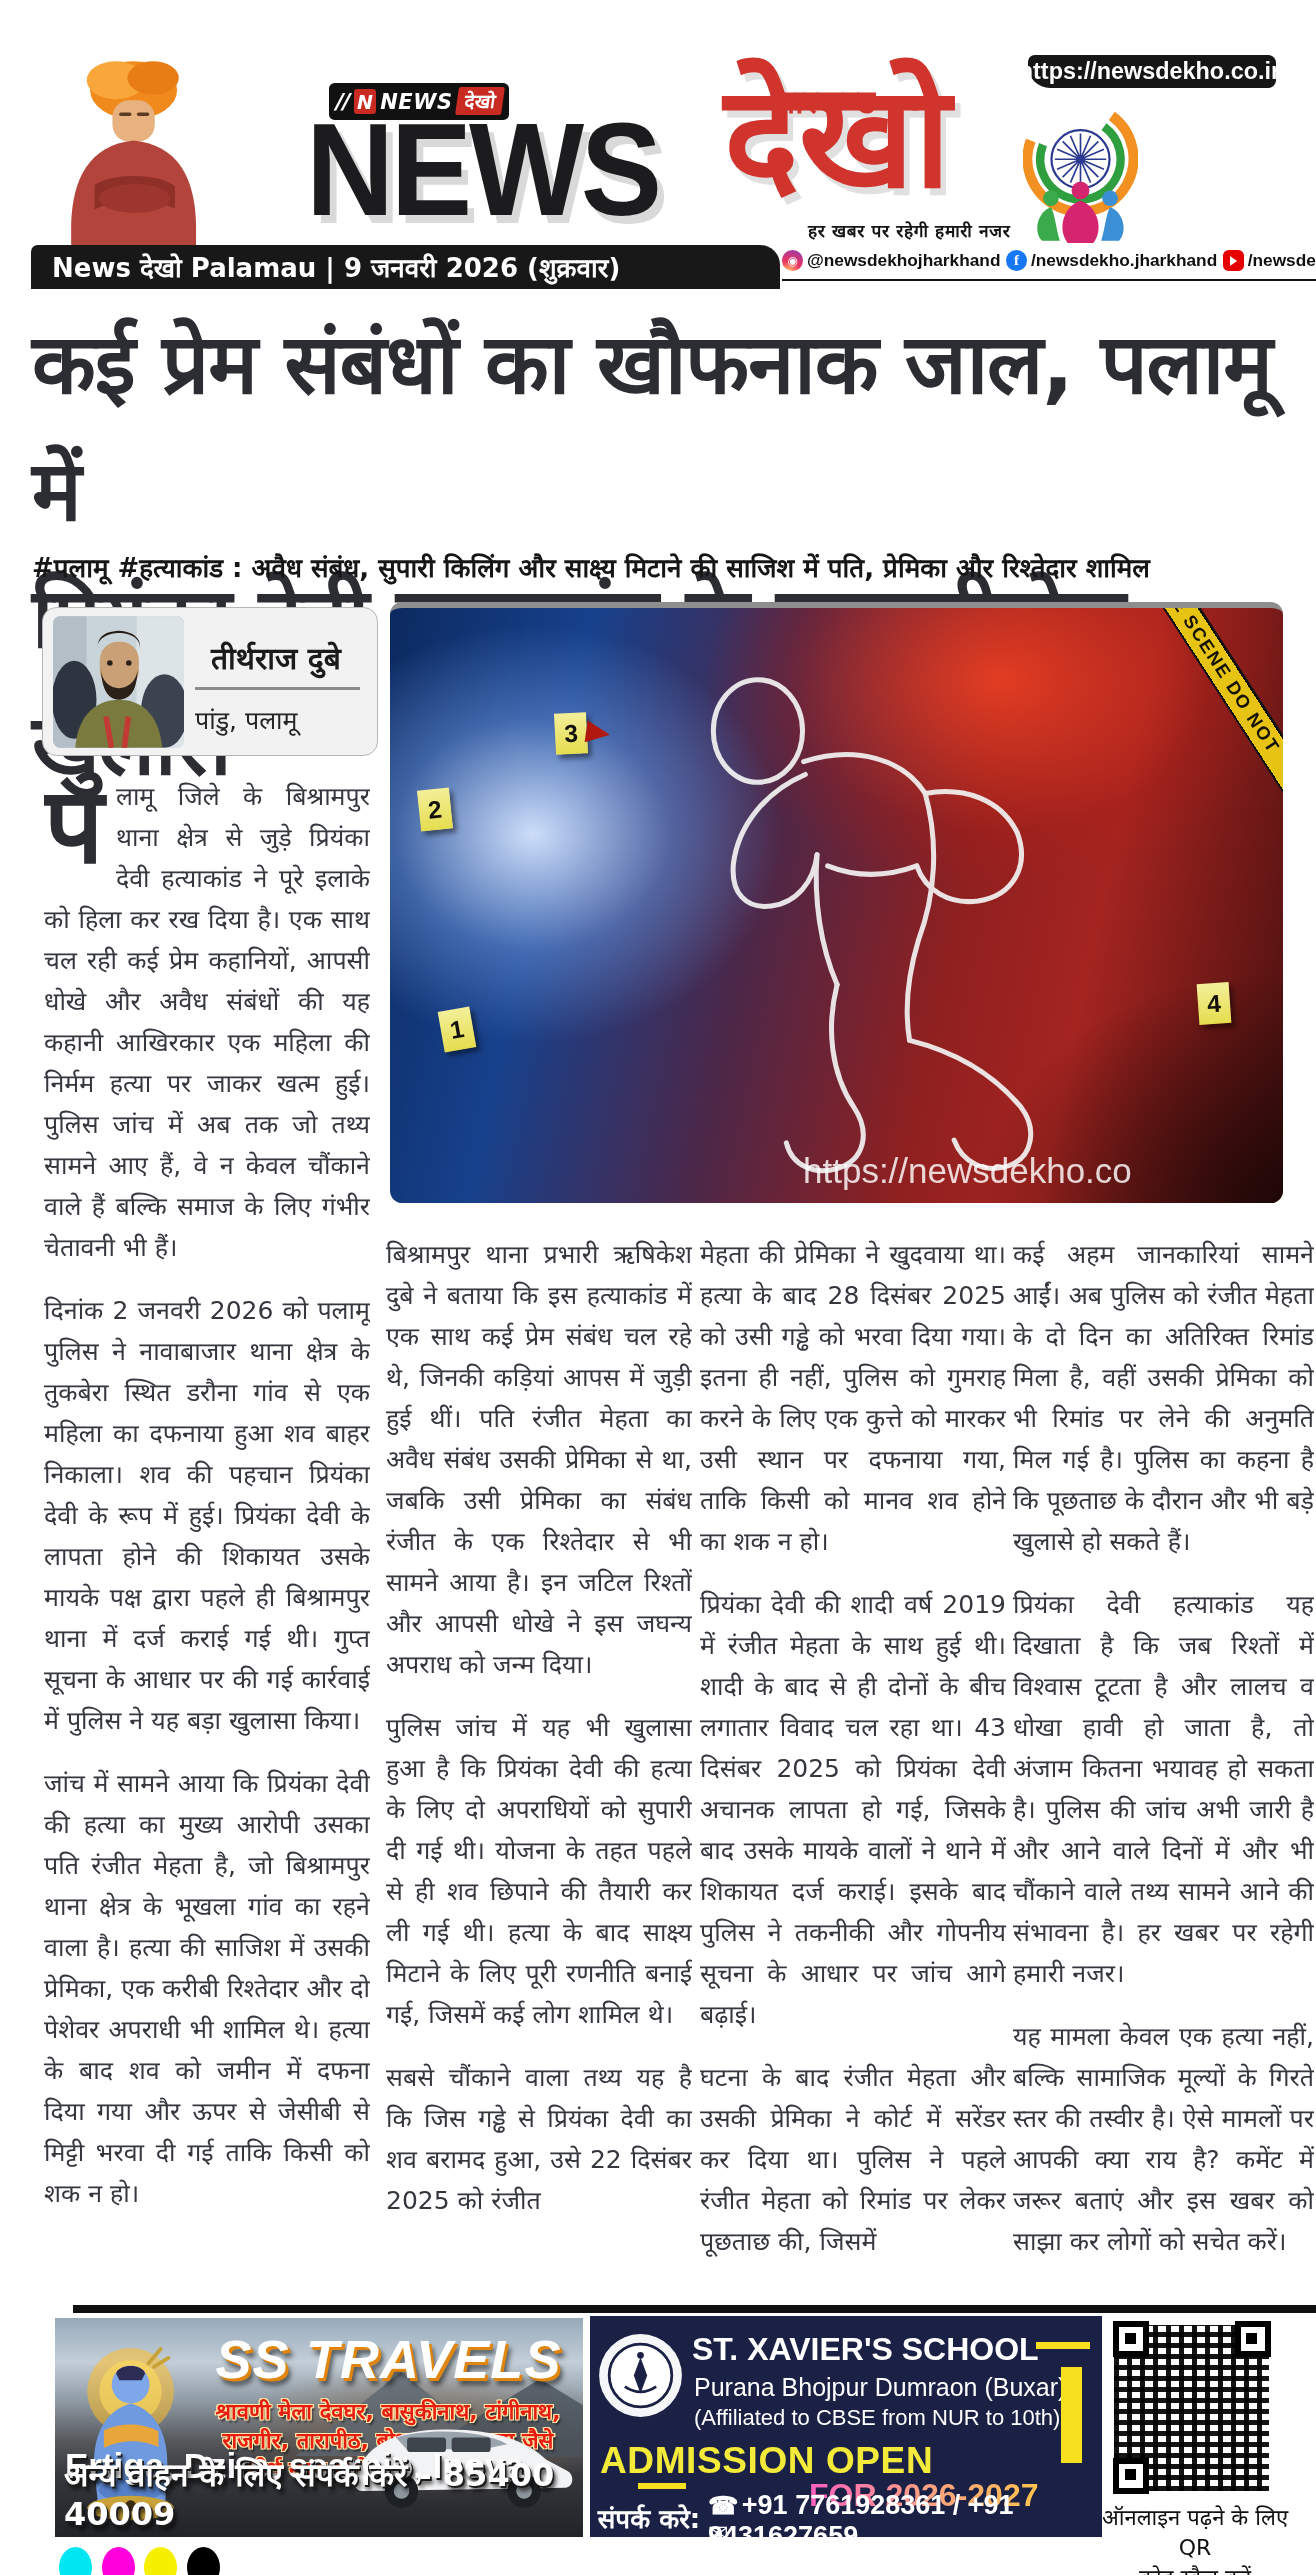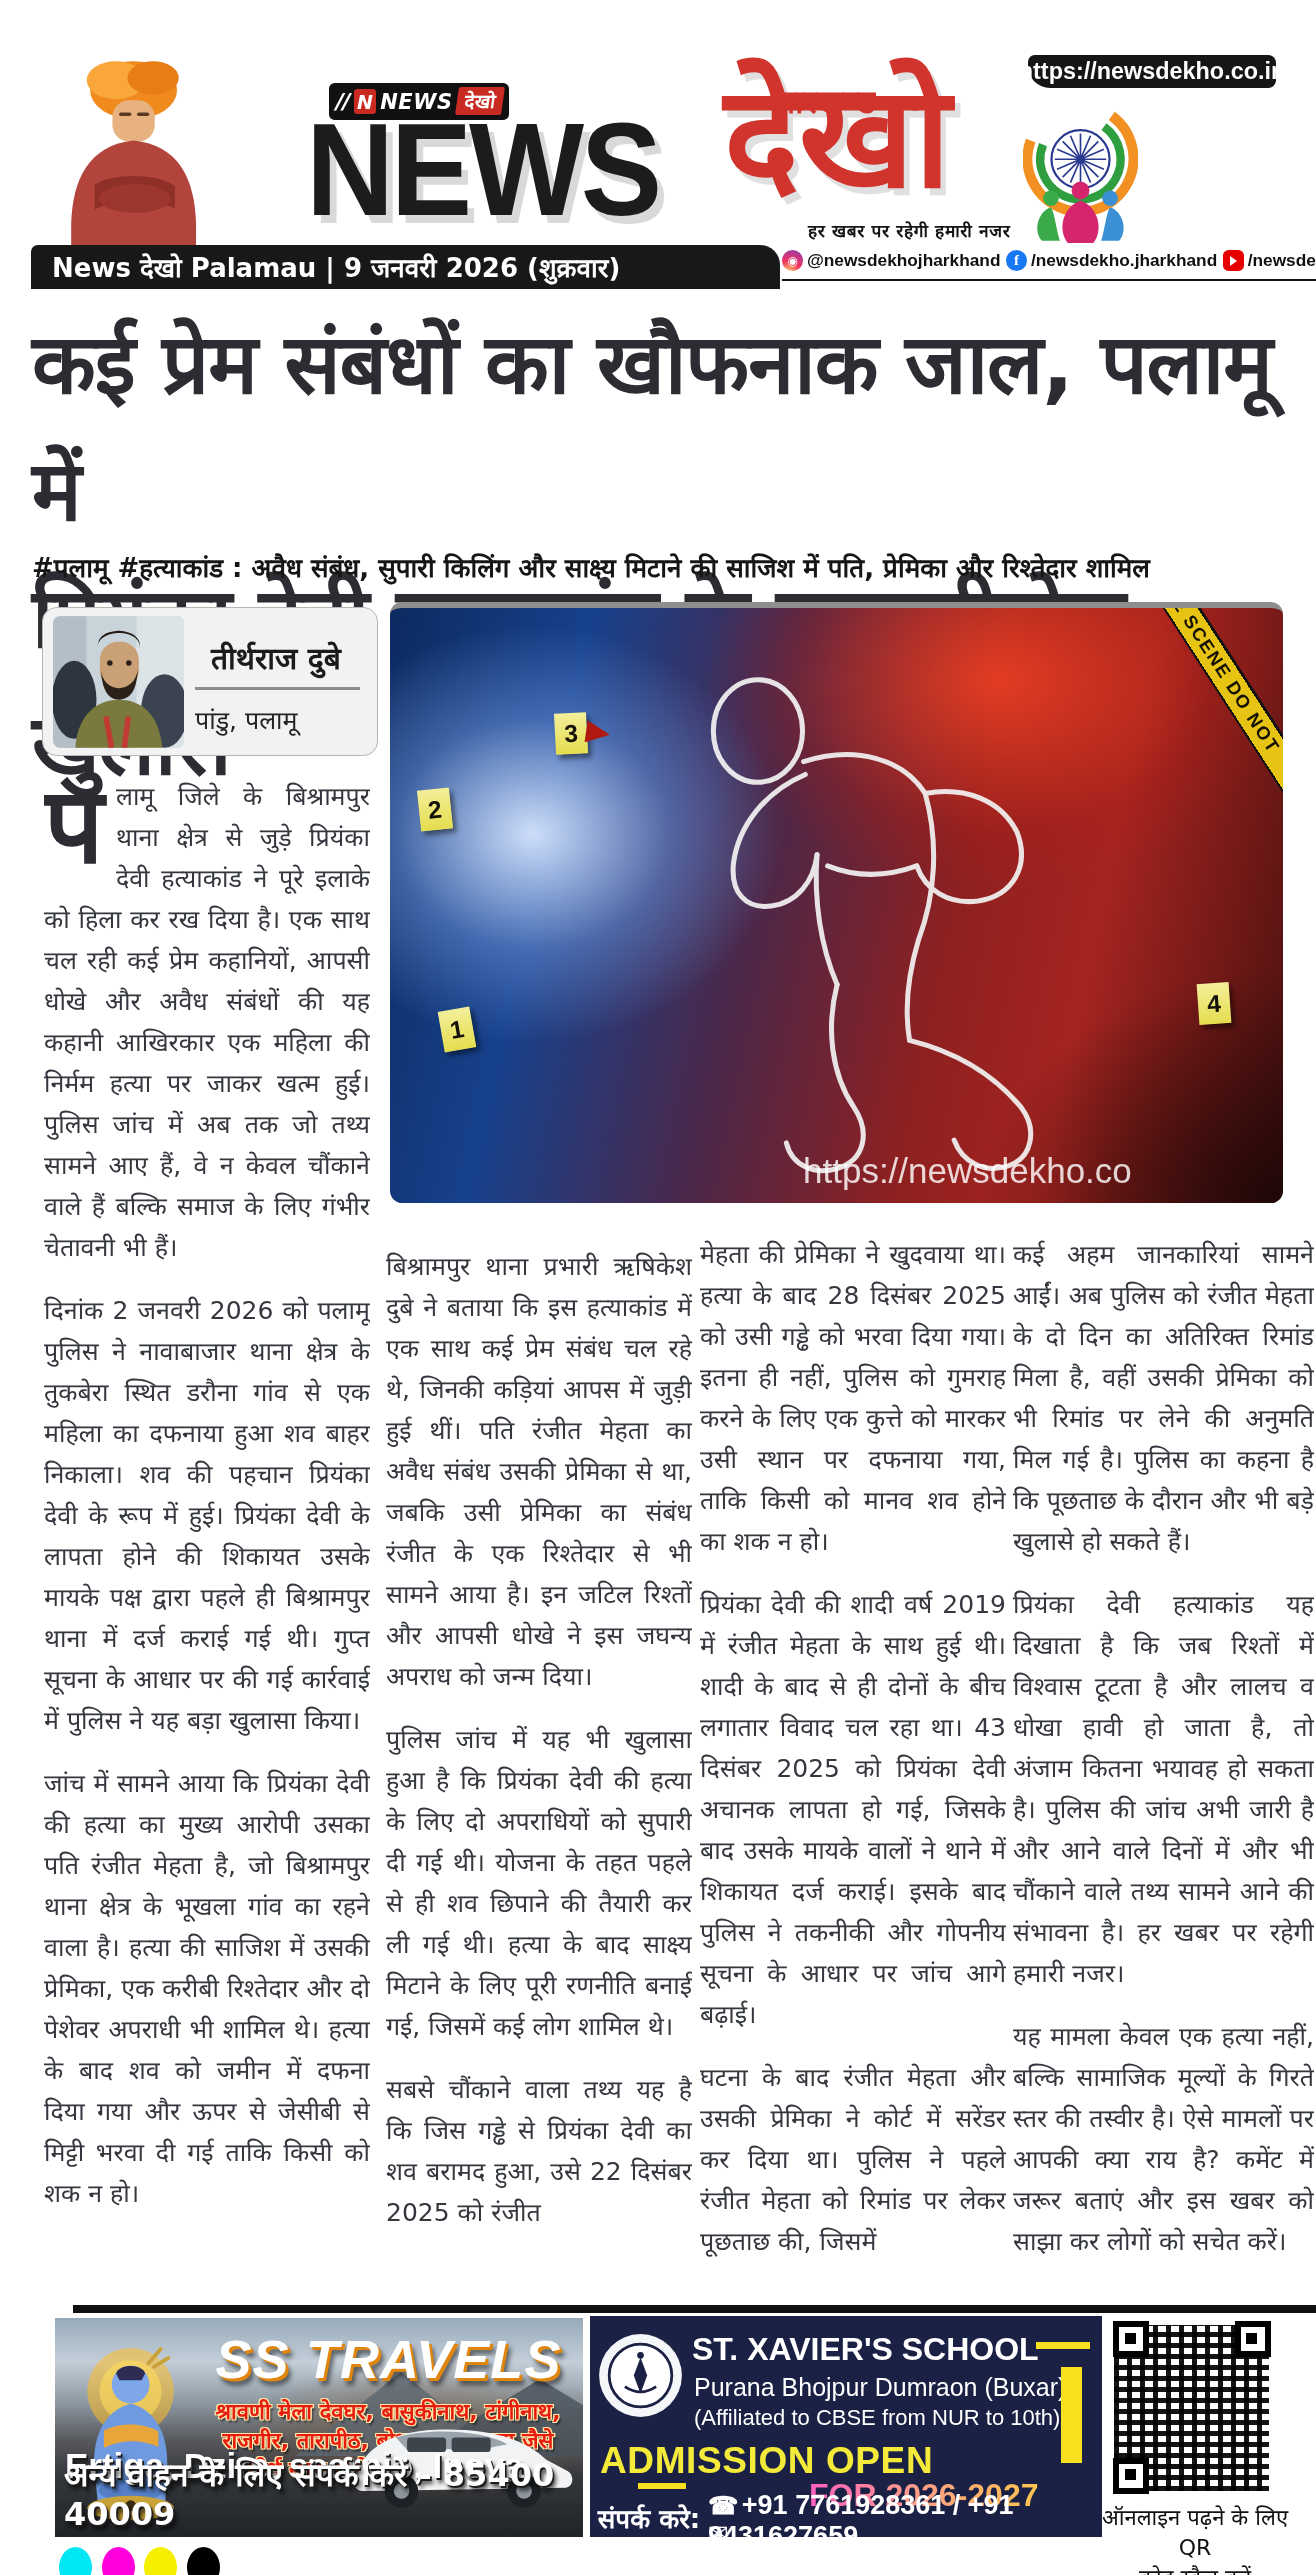--- a/index.html
+++ b/index.html
@@ -120,21 +120,21 @@
   }
   .watermark {
     position: absolute; left: 413px; bottom: 12.3px; color: rgba(255,255,255,0.82);
     font-size: 35px; font-weight: 400; font-family: "Liberation Sans", sans-serif;
   }
 
   
   .col { position: absolute; text-align: justify; color: #34373d; font-size: 25px; line-height: 41px; overflow: hidden; }
   .col p { margin-bottom: 22px; }
   .col-1 { left: 44px;  top: 776px; width: 326px; height: 1524px; }
-  .col-2 { left: 386px; top: 1234px; width: 306px; height: 1067px; margin-top: 12px; }
+  .col-2 { left: 386px; top: 1234px; width: 306px; height: 1067px; }
   .col-3 { left: 700px; top: 1234px; width: 306px; height: 1067px; }
   .col-4 { left: 1013px; top: 1234px; width: 301px; height: 1067px; }
   .dropcap {
     float: left; font-size: 105px; line-height: 84px; font-weight: 700; color: #2b2d33;
     margin: 7.8px 12.3px 0 0;
   }
 
   
   .ads-topline { left: 73px; top: 2305px; width: 1244px; height: 7.8px; background: #101010; }
 

